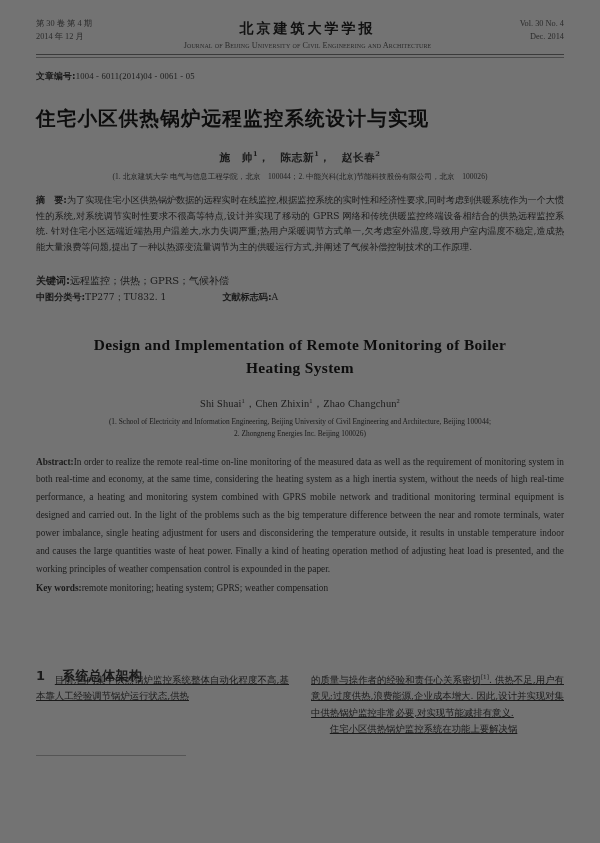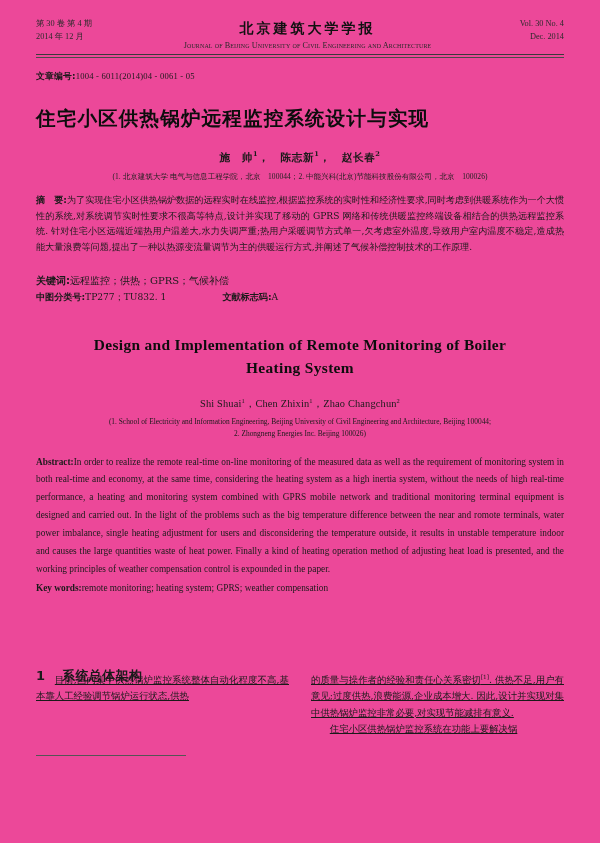--- a/index.html
+++ b/index.html
@@ -9,21 +9,21 @@
   }
   body {
     font-family: "Liberation Serif", "DejaVu Serif", serif;
     color: #1a1a1a;
   }
   #page {
     position: relative;
     width: 600px;
     height: 843px;
     margin: 0 auto;
-    background: #ec4899;
+    background: #737373;
     overflow: hidden;
     box-sizing: border-box;
   }
   .inner {
     position: absolute;
     left: 36px;
     top: 18px;
     width: 528px;
   }
 

